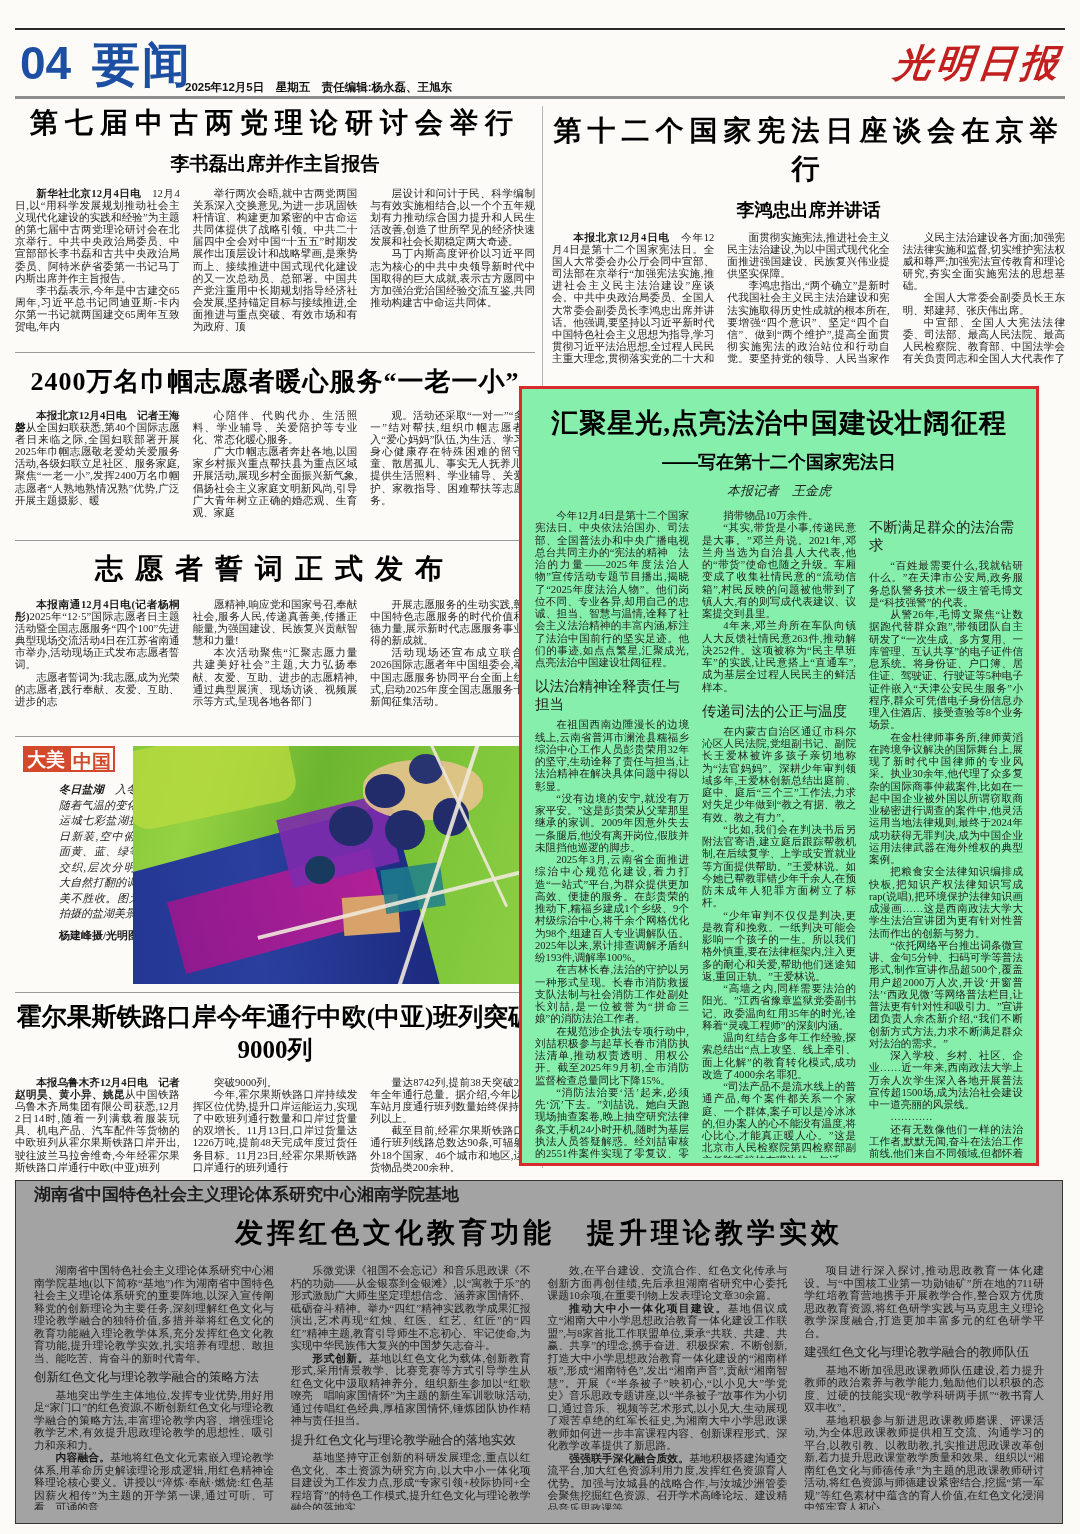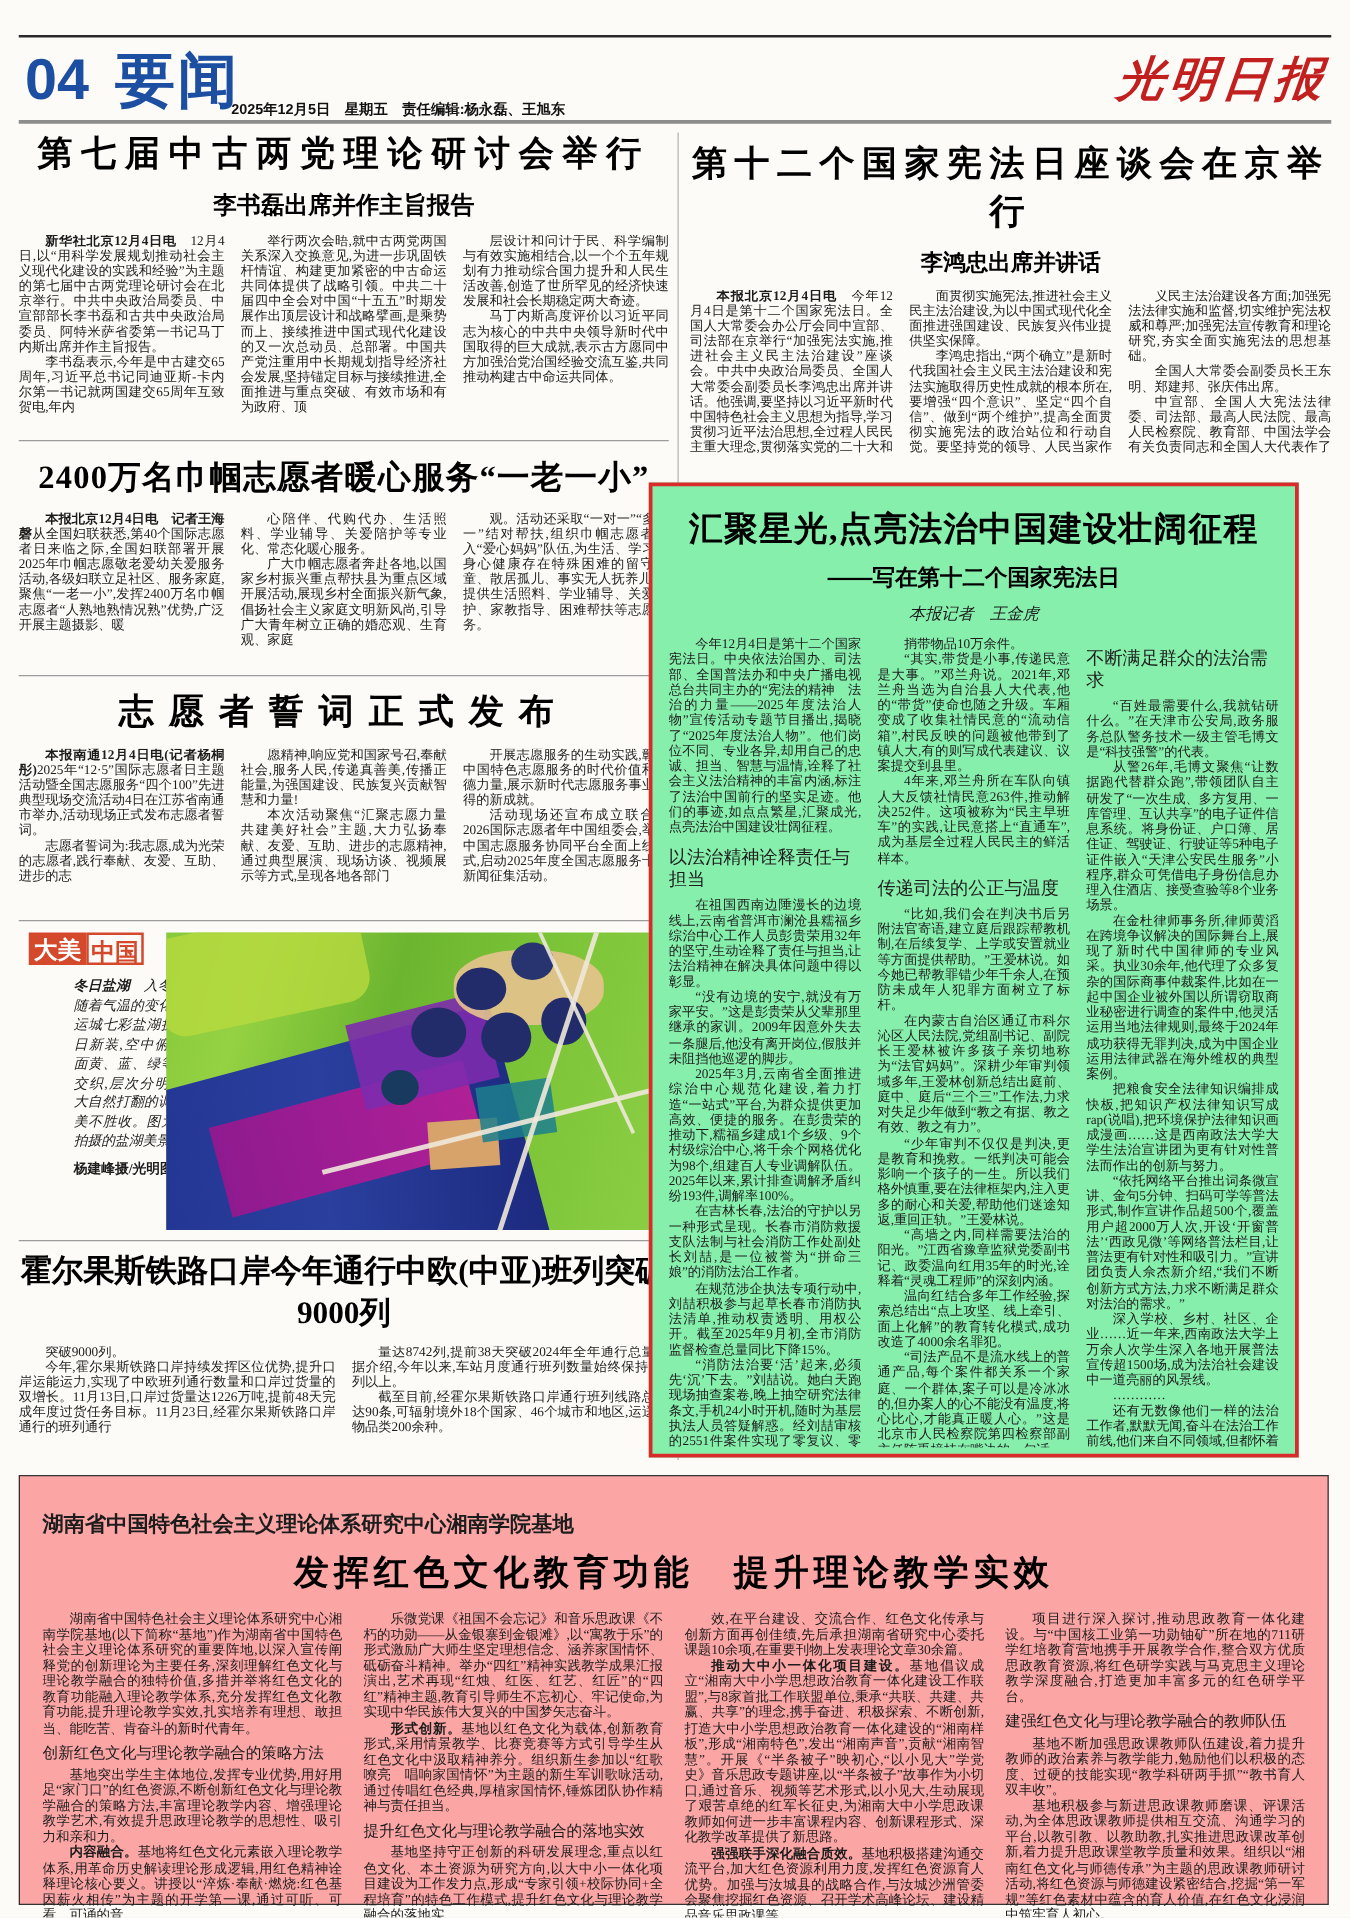--- a/index.html
+++ b/index.html
@@ -89,21 +89,21 @@
   
   .fbox{left:519px;top:386px;width:520px;height:780px;border:3px solid #d92b2b;
         box-sizing:border-box;background:#86efac;padding:10px 13px;}
   .fbox .ttl{font-size:27px;letter-spacing:1px;margin-top:6px;}
   .fbox .subtl{font-size:18px;margin-top:9px;font-family:"Liberation Sans","DejaVu Sans",sans-serif;}
   .fbox .byline{text-align:center;font-size:13px;margin-top:8px;font-style:italic;}
   .fbox .cols{margin-top:10px;height:648px;gap:13px;font-size:10.6px;line-height:12.25px;}
   .fbox .colhead{font-size:14.5px;line-height:18px;margin:8px 0 6px 0;}
   
   .gbox{left:15px;top:1180px;width:1048px;height:344px;border:1.5px solid #333;
-        box-sizing:border-box;padding:27px 18px;background:#fca5a5;}
+        box-sizing:border-box;padding:2px 18px;background:#a3a3a3;}
   .gbox .kicker{font-size:17px;font-weight:bold;font-family:"Liberation Sans","DejaVu Sans",sans-serif;}
   .gbox .ttl{font-size:28px;letter-spacing:4px;margin-top:8px;}
   .gbox .cols{margin-top:12px;height:246px;gap:17px;font-size:10.8px;line-height:12.5px;}
   .gbox .colhead{font-size:12.5px;font-family:"Liberation Serif",serif;margin:7px 0 5px 0;}
 </style>
 </head>
 <body>
 
 <div class="topline"></div>
 <div class="pgnum sans">04</div>
@@ -195,20 +195,23 @@
     <div class="pd road r2"></div>
     <div class="pd road r3"></div>
   </div>
 </div>
 <div class="hline" style="left:15px;top:992px;width:520px;"></div>
 
 <div class="art art-d">
   <div class="ttl t-serif">霍尔果斯铁路口岸今年通行中欧(中亚)班列突破9000列</div>
   <div class="cols body-std">
       <div class="col">
+        <p><b class="lead">本报乌鲁木齐12月4日电　记者赵明昊、黄小异、姚昆</b>从中国铁路乌鲁木齐局集团有限公司获悉,12月2日14时,随着一列满载着服装玩具、机电产品、汽车配件等货物的中欧班列从霍尔果斯铁路口岸开出,驶往波兰马拉舍维奇,今年经霍尔果斯铁路口岸通行中欧(中亚)班列</p>
+      </div>
+      <div class="col">
         <p>突破9000列。</p>
         <p>今年,霍尔果斯铁路口岸持续发挥区位优势,提升口岸运能运力,实现了中欧班列通行数量和口岸过货量的双增长。11月13日,口岸过货量达1226万吨,提前48天完成年度过货任务目标。11月23日,经霍尔果斯铁路口岸通行的班列通行</p>
       </div>
       <div class="col">
         <p>量达8742列,提前38天突破2024年全年通行总量。据介绍,今年以来,车站月度通行班列数量始终保持800列以上。</p>
         <p>截至目前,经霍尔果斯铁路口岸通行班列线路总数达90条,可辐射境外18个国家、46个城市和地区,运送货物品类200余种。</p>
       </div>
     </div>
 </div>
 
@@ -244,22 +247,22 @@
         <p>2025年3月,云南省全面推进综治中心规范化建设,着力打造“一站式”平台,为群众提供更加高效、便捷的服务。在彭贵荣的推动下,糯福乡建成1个乡级、9个村级综治中心,将千余个网格优化为98个,组建百人专业调解队伍。2025年以来,累计排查调解矛盾纠纷193件,调解率100%。</p>
         <p>在吉林长春,法治的守护以另一种形式呈现。长春市消防救援支队法制与社会消防工作处副处长刘喆,是一位被誉为“拼命三娘”的消防法治工作者。</p>
         <p>在规范涉企执法专项行动中,刘喆积极参与起草长春市消防执法清单,推动权责透明、用权公开。截至2025年9月初,全市消防监督检查总量同比下降15%。</p>
         <p>“消防法治要‘活’起来,必须先‘沉’下去。”刘喆说。她白天跑现场抽查案卷,晚上抽空研究法律条文,手机24小时开机,随时为基层执法人员答疑解惑。经刘喆审核的2551件案件实现了零复议、零诉讼。</p>
       </div>
       <div class="col">
         <p>捎带物品10万余件。</p>
         <p>“其实,带货是小事,传递民意是大事。”邓兰舟说。2021年,邓兰舟当选为自治县人大代表,他的“带货”使命也随之升级。车厢变成了收集社情民意的“流动信箱”,村民反映的问题被他带到了镇人大,有的则写成代表建议、议案提交到县里。</p>
         <p>4年来,邓兰舟所在车队向镇人大反馈社情民意263件,推动解决252件。这项被称为“民主早班车”的实践,让民意搭上“直通车”,成为基层全过程人民民主的鲜活样本。</p>
         <div class="colhead">传递司法的公正与温度</div>
+        <p>在内蒙古自治区通辽市科尔沁区人民法院,党组副书记、副院长王爱林被许多孩子亲切地称为“法官妈妈”。深耕少年审判领域多年,王爱林创新总结出庭前、庭中、庭后“三个三”工作法,力求对失足少年做到“教之有据、教之有效、教之有力”。</p>
         <p>“比如,我们会在判决书后另附法官寄语,建立庭后跟踪帮教机制,在后续复学、上学或安置就业等方面提供帮助。”王爱林说。如今她已帮教罪错少年千余人,在预防未成年人犯罪方面树立了标杆。</p>
-        <p>在内蒙古自治区通辽市科尔沁区人民法院,党组副书记、副院长王爱林被许多孩子亲切地称为“法官妈妈”。深耕少年审判领域多年,王爱林创新总结出庭前、庭中、庭后“三个三”工作法,力求对失足少年做到“教之有据、教之有效、教之有力”。</p>
         <p>“少年审判不仅仅是判决,更是教育和挽救。一纸判决可能会影响一个孩子的一生。所以我们格外慎重,要在法律框架内,注入更多的耐心和关爱,帮助他们迷途知返,重回正轨。”王爱林说。</p>
         <p>“高墙之内,同样需要法治的阳光。”江西省豫章监狱党委副书记、政委温向红用35年的时光,诠释着“灵魂工程师”的深刻内涵。</p>
         <p>温向红结合多年工作经验,探索总结出“点上攻坚、线上牵引、面上化解”的教育转化模式,成功改造了4000余名罪犯。</p>
         <p>“司法产品不是流水线上的普通产品,每个案件都关系一个家庭、一个群体,案子可以是冷冰冰的,但办案人的心不能没有温度,将心比心,才能真正暖人心。”这是北京市人民检察院第四检察部副主任陈禹橦挂在嘴边的一句话。</p>
       </div>
       <div class="col">
         <div class="colhead">不断满足群众的法治需求</div>
         <p>“百姓最需要什么,我就钻研什么。”在天津市公安局,政务服务总队警务技术一级主管毛博文是“科技强警”的代表。</p>
         <p>从警26年,毛博文聚焦“让数据跑代替群众跑”,带领团队自主研发了“一次生成、多方复用、一库管理、互认共享”的电子证件信息系统。将身份证、户口簿、居住证、驾驶证、行驶证等5种电子证件嵌入“天津公安民生服务”小程序,群众可凭借电子身份信息办理入住酒店、接受查验等8个业务场景。</p>
         <p>在金杜律师事务所,律师黄滔在跨境争议解决的国际舞台上,展现了新时代中国律师的专业风采。执业30余年,他代理了众多复杂的国际商事仲裁案件,比如在一起中国企业被外国以所谓窃取商业秘密进行调查的案件中,他灵活运用当地法律规则,最终于2024年成功获得无罪判决,成为中国企业运用法律武器在海外维权的典型案例。</p>

